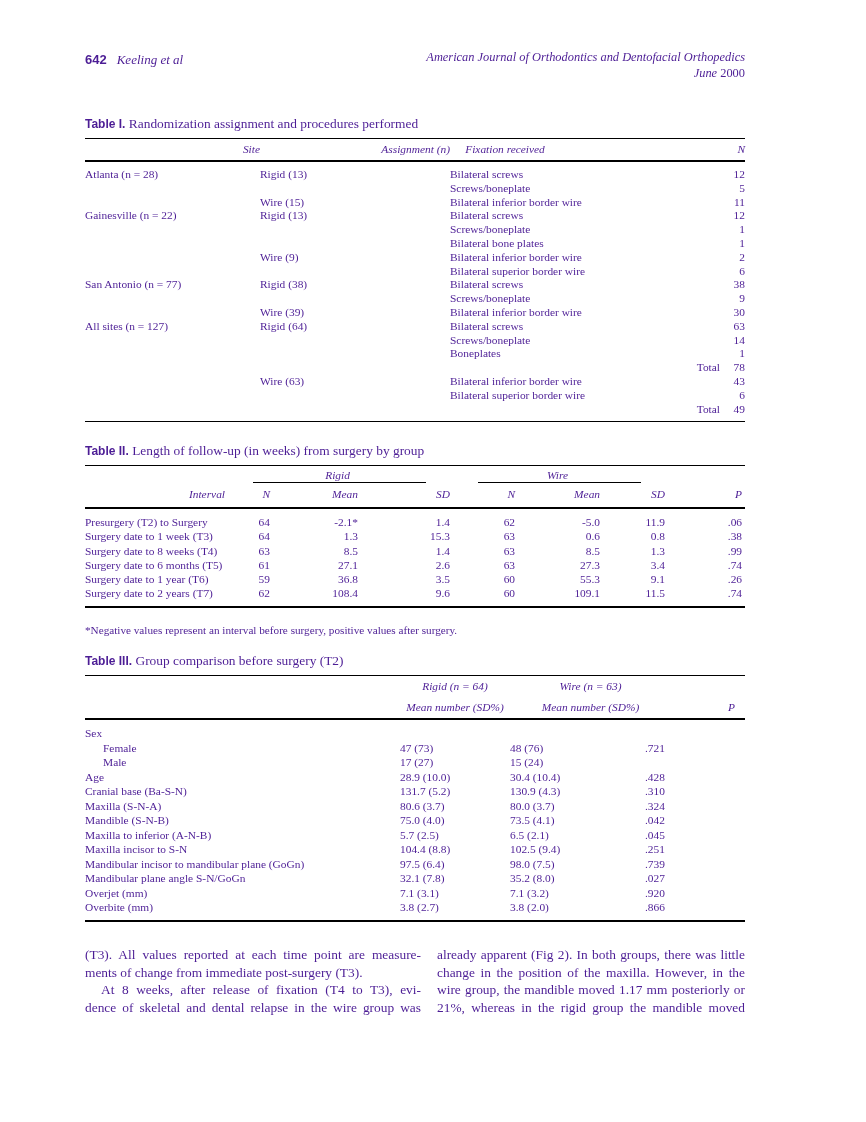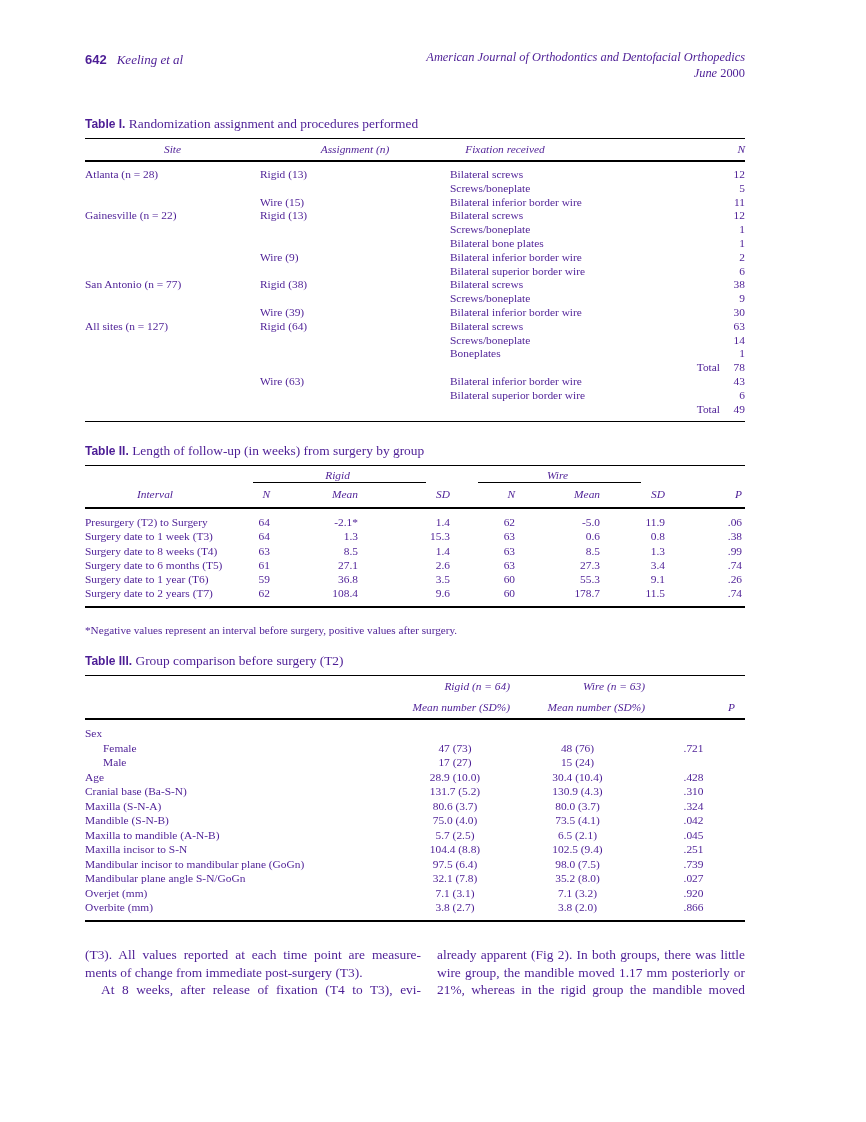--- a/index.html
+++ b/index.html
@@ -14,21 +14,21 @@
   .run-journal{font-style:italic;}
   .run-month{font-style:italic;}
 
   
   .tsec{position:absolute;left:85px;width:660px;}
   #sec-t1{top:116px;} #sec-t2{top:443px;} #sec-t3{top:653px;}
   .tbl-title{font-size:13.4px;margin:0 0 6px 0;}
   .tbl-label{font-family:"Liberation Sans",sans-serif;font-weight:bold;font-size:12px;}
 
   table.tbl{width:660px;border-collapse:collapse;table-layout:fixed;font-size:11.4px;}
-  table.tbl th{font-style:italic;font-weight:normal;text-align:center;vertical-align:bottom;padding:4px 0 5px 0;white-space:nowrap;overflow:visible;}
+  table.tbl th{font-style:italic;font-weight:normal;text-align:right;vertical-align:bottom;padding:4px 0 5px 0;white-space:nowrap;overflow:visible;}
   table.tbl thead tr.rule-top th{border-top:1.5px solid #000;}
   table.tbl thead tr.rule-bot th{border-bottom:2.5px solid #000;}
   table.tbl td{padding:0;line-height:13.8px;white-space:nowrap;overflow:visible;vertical-align:top;}
   table.tbl tbody tr:first-child td{padding-top:6px;}
   table.tbl tbody tr:last-child td{padding-bottom:5px;}
 
   
   #t1{border-bottom:1.6px solid #000;}
   #t1 th.h-fix{text-align:center;padding-right:110px;}
   #t1 th.h-n{text-align:right;}
@@ -42,24 +42,24 @@
   #t2 th.group{text-align:center;position:relative;font-style:italic;}
   #t2 th.group::after{content:"";position:absolute;left:28px;right:24px;bottom:1px;border-bottom:1.3px solid #000;}
   #t2 thead tr.rule-bot th{padding-bottom:7px;}
   #t2 th.num,#t2 td:nth-child(n+2){text-align:right;}
   #t2 th.h-p,#t2 td:nth-child(8){padding-right:3px;}
   .footnote{font-size:11.2px;margin-top:16px;}
 
   
   #t3{border-bottom:2px solid #000;}
   #t3 td{line-height:14.5px;}
-  #t3 th.gh{text-align:right;}
+  #t3 th.gh{text-align:center;}
   #t3 th.shift-r{padding-left:26px;}
   #t3 th.h-p{text-align:right;padding-right:10px;}
-  #t3 td:nth-child(n+2){text-align:center;}
+  #t3 td:nth-child(n+2){text-align:left;}
   #t3 td:nth-child(4){padding-right:3px;}
   #t3 td.indent{padding-left:18px;}
 
   
   .bodytext{position:absolute;top:946px;font-size:13.4px;line-height:17.7px;}
   #col-left{left:85px;width:336px;}
   #col-right{left:437px;width:308px;}
   .bt-line{text-align:justify;text-align-last:justify;}
   .bt-line.flush{text-align:left;text-align-last:left;}
   .bt-line.indent{text-indent:16px;}
@@ -317,21 +317,21 @@
             <td>55.3</td>
             <td>9.1</td>
             <td>.26</td>
           </tr>
           <tr>
             <td>Surgery date to 2 years (T7)</td>
             <td>62</td>
             <td>108.4</td>
             <td>9.6</td>
             <td>60</td>
-            <td>178.7</td>
+            <td>109.1</td>
             <td>11.5</td>
             <td>.74</td>
           </tr>
         </tbody>
     </table>
     <div class="footnote">*Negative values represent an interval before surgery, positive values after surgery.</div>
   </div>
 
   <div class="tsec" id="sec-t3">
     <div class="tbl-title">
@@ -396,21 +396,21 @@
             <td>80.0 (3.7)</td>
             <td>.324</td>
           </tr>
           <tr>
             <td>Mandible (S-N-B)</td>
             <td>75.0 (4.0)</td>
             <td>73.5 (4.1)</td>
             <td>.042</td>
           </tr>
           <tr>
-            <td>Maxilla to mandible (A-N-B)</td>
+            <td>Maxilla to inferior (A-N-B)</td>
             <td>5.7 (2.5)</td>
             <td>6.5 (2.1)</td>
             <td>.045</td>
           </tr>
           <tr>
             <td>Maxilla incisor to S-N</td>
             <td>104.4 (8.8)</td>
             <td>102.5 (9.4)</td>
             <td>.251</td>
           </tr>
@@ -439,20 +439,22 @@
             <td>.866</td>
           </tr>
         </tbody>
     </table>
   </div>
 
   <div class="bodytext" id="col-left">
       <div class="bt-line">(T3). All values reported at each time point are measure-</div>
       <div class="bt-line flush">ments of change from immediate post-surgery (T3).</div>
       <div class="bt-line indent">At 8 weeks, after release of fixation (T4 to T3), evi-</div>
+      <div class="bt-line">dence of skeletal and dental relapse in the wire group was</div>
     </div>
   <div class="bodytext" id="col-right">
       <div class="bt-line">already apparent (Fig 2). In both groups, there was little</div>
+      <div class="bt-line">change in the position of the maxilla. However, in the</div>
       <div class="bt-line">wire group, the mandible moved 1.17 mm posteriorly or</div>
       <div class="bt-line">21%, whereas in the rigid group the mandible moved</div>
     </div>
 
 </div>
 
 </body></html>

